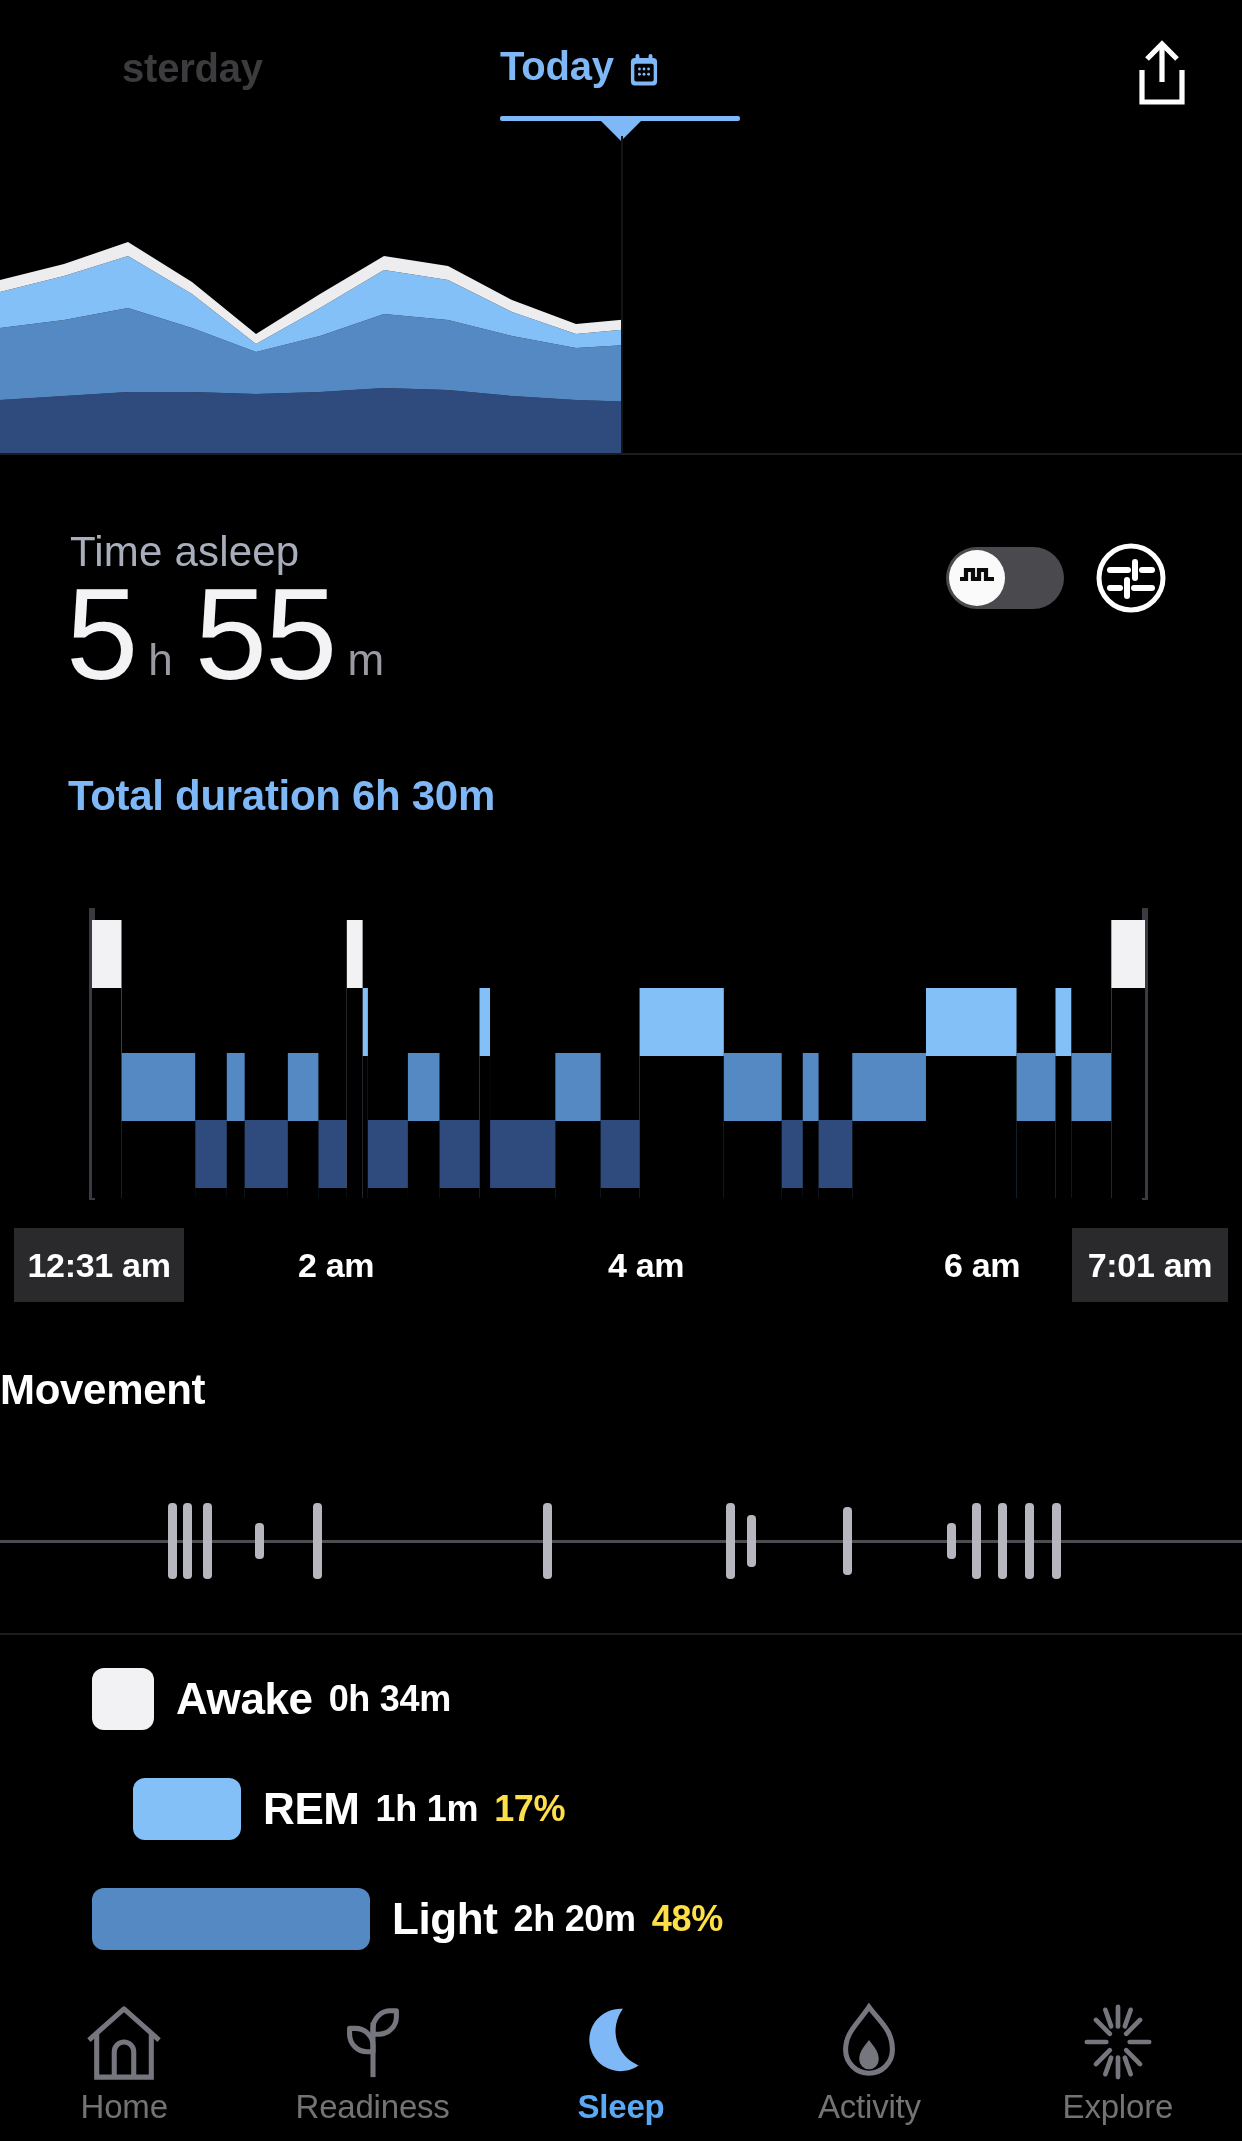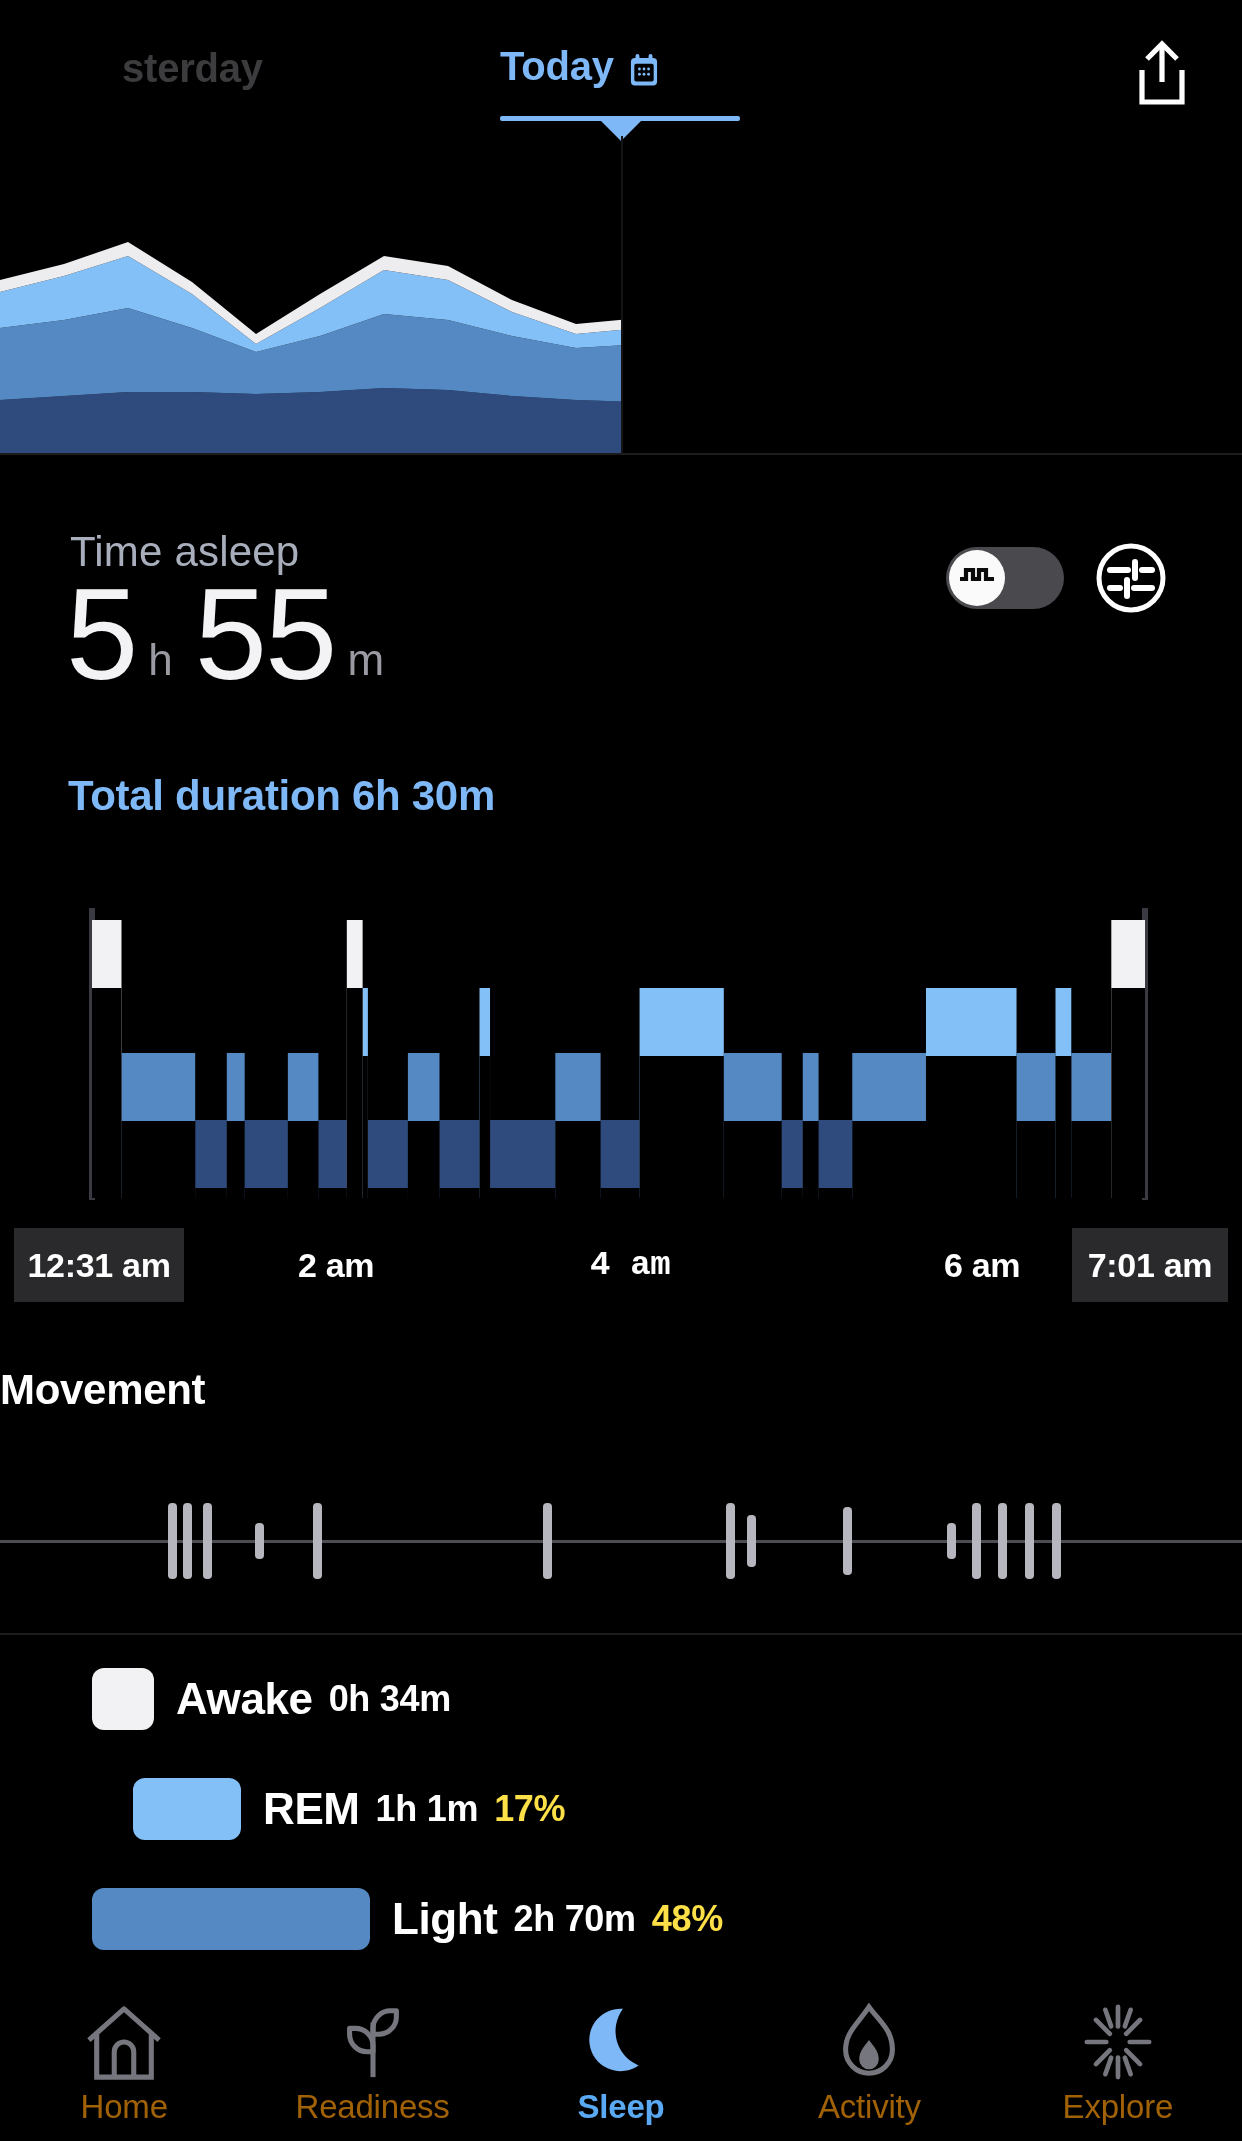--- a/index.html
+++ b/index.html
@@ -71,21 +71,21 @@
   .swatch { height: 62px; border-radius: 12px; flex: none; }
   .lg-name { font-size: 44px; font-weight: 700; color: #fff; margin-left: 22px; letter-spacing: -0.4px; }
   .lg-dur { font-size: 36px; font-weight: 700; color: #fff; margin-left: 16px; letter-spacing: -0.3px; }
   .lg-pct { font-size: 36px; font-weight: 700; color: #fde047; margin-left: 16px; letter-spacing: -0.3px; }
 
   
   .bottomnav { position: absolute; left: 0; bottom: 0; width: 1242px; height: 185px;
                display: flex; align-items: flex-start; background: #000; }
   .navitem { flex: 1; display: flex; flex-direction: column; align-items: center; padding-top: 18px; }
   .navicon { height: 80px; display: flex; align-items: center; justify-content: center; }
-  .navlabel { font-size: 33px; color: #a16207; margin-top: 6px; letter-spacing: -0.2px; }
+  .navlabel { font-size: 33px; color: #737373; margin-top: 6px; letter-spacing: -0.2px; }
   .navitem.active .navlabel { color: #5AA9F5; font-weight: 700; }
 </style>
 </head>
 <body>
 
 <div class="screen">
 
   <div class="topbar">
     <div class="tab tab-prev">
       <span>sterday</span>
@@ -229,21 +229,21 @@
       </svg>
   </div>
 
   <div class="axis-row">
     <div class="axis-chip" id="axis-start" style="left:14px; width:170px;">
       <span>12:31 am</span>
     </div>
     <div class="axis-tick" style="left:298px;">
       <span>2 am</span>
     </div>
-    <div class="axis-tick" style="left:590px;font-family:Liberation Mono, monospace;">
+    <div class="axis-tick" style="left:608px;">
       <span>4 am</span>
     </div>
     <div class="axis-tick" style="left:944px;align-items:center;">
       <span>6 am</span>
     </div>
     <div class="axis-chip" id="axis-end" style="left:1072px; width:156px;">
       <span>7:01 am</span>
     </div>
   </div>
 
@@ -277,21 +277,21 @@
       </div>
       <div class="legend-row" style="top: 110px; padding-left: 41px;">
         <div class="swatch" style="width: 108px; background: rgb(132, 192, 248);"></div>
         <span class="lg-name">REM</span>
         <span class="lg-dur">1h 1m</span>
         <span class="lg-pct">17%</span>
       </div>
       <div class="legend-row" style="top: 220px;">
         <div class="swatch" style="width: 278px; background: rgb(84, 137, 196);"></div>
         <span class="lg-name">Light</span>
-        <span class="lg-dur">2h 70m</span>
+        <span class="lg-dur">2h 20m</span>
         <span class="lg-pct">48%</span>
       </div>
       <div class="legend-row" style="top: 330px;">
         <div class="swatch" style="width: 210px; background: rgb(47, 74, 124);"></div>
         <span class="lg-name">Deep</span>
         <span class="lg-dur">2h 4m</span>
         <span class="lg-pct">35%</span>
       </div>
     </div>
 

